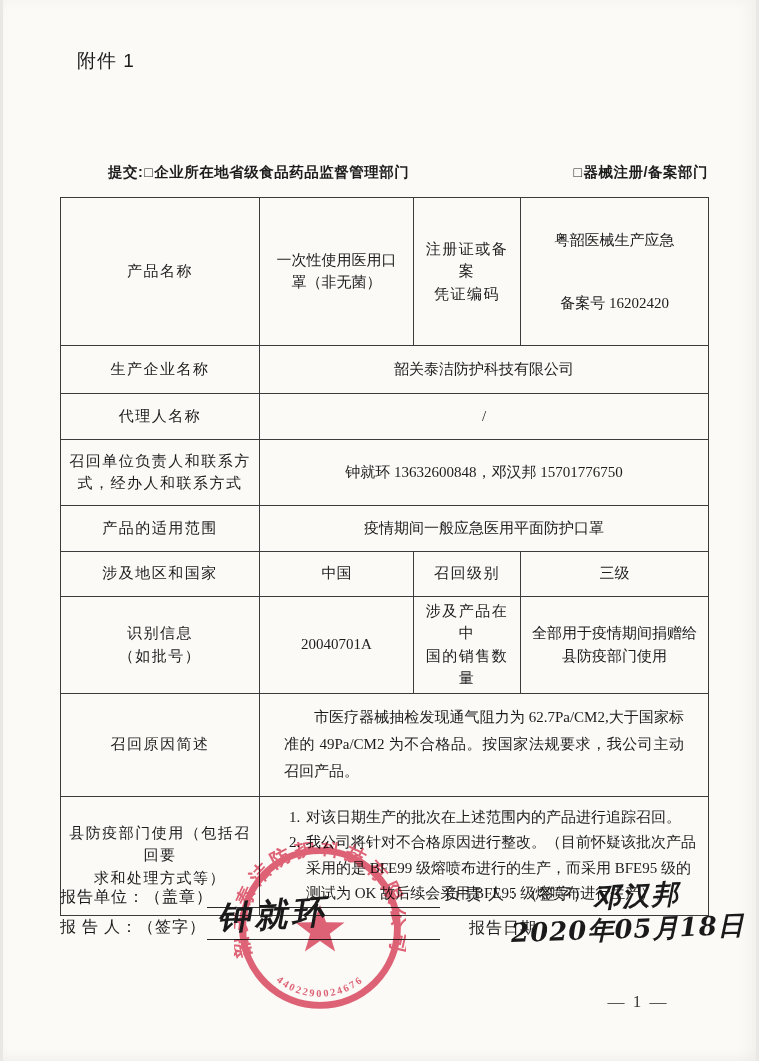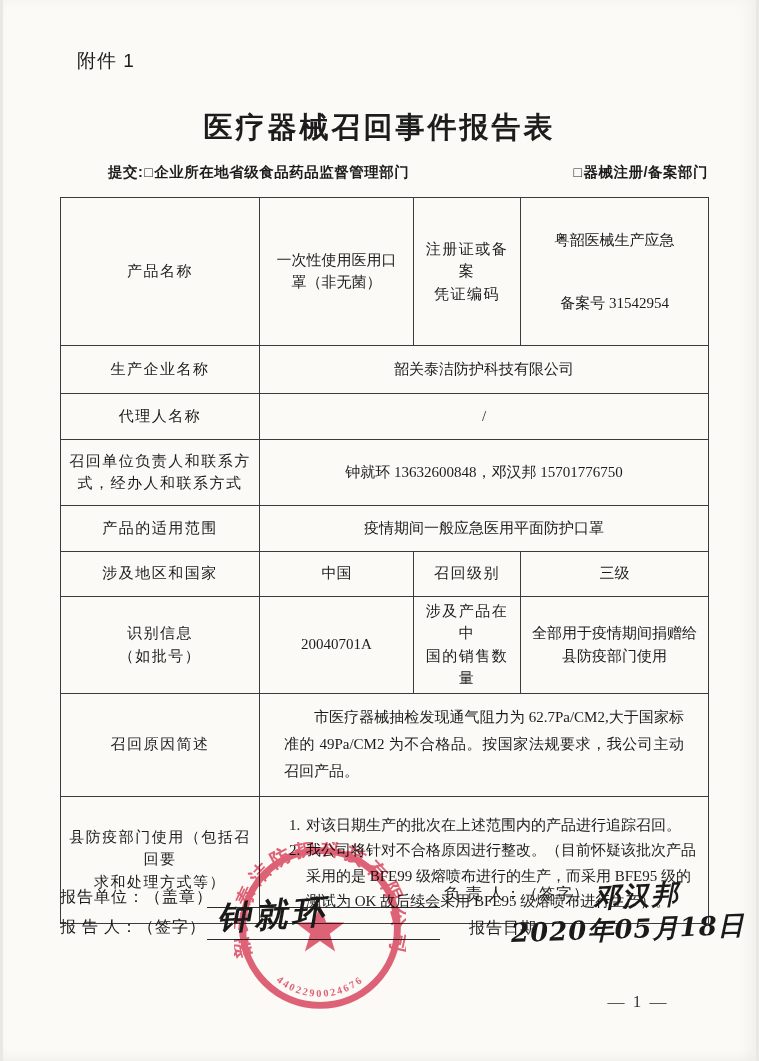--- a/index.html
+++ b/index.html
@@ -25,21 +25,21 @@
   table.form-table { position:absolute; left:57px; top:197px; width:648px;
     border-collapse:collapse; table-layout:fixed; }
   .form-table td { border:1.2px solid #3b3b3b; text-align:center; vertical-align:middle;
     font-size:15px; line-height:1.5; padding:3px 7px; white-space:pre-line; }
   .form-table td.lbl { letter-spacing:1.5px; }
   .r1{height:75px} .r2{height:48px} .r3{height:46px} .r4{height:66px} .r5{height:46px}
   .r6{height:45px} .r7{height:64px} .r8{height:63px} .r9{height:103px} .r10{height:112px}
   td.reg-cell { padding:8px 6px; }
   .reg-cell .reg-line1 { margin-bottom:18px; }
   td.reason { text-align:justify; text-indent:2em; padding:8px 24px; line-height:1.8; white-space:normal; }
-  td.actions { padding:16px 10px 8px 14px; white-space:normal; text-align:left; }
+  td.actions { padding:8px 10px 8px 14px; white-space:normal; text-align:left; }
   .actions ol { margin:0 0 0 8px; padding-left:22px; line-height:1.7; text-align:left; }
   .actions li { padding-left:2px; }
 
   .footer-label { position:absolute; font-size:16px; letter-spacing:1px; }
   .underline { position:absolute; border-bottom:1.5px solid #2a2a2a; }
   .hand { position:absolute; font-style:italic; font-weight:bold; color:#1a1a1a;
     font-family:"DejaVu Serif","Liberation Serif",serif; white-space:nowrap; }
   .sig-reporter { left:214px; top:893px; font-size:33px; transform:rotate(-4deg); z-index:6; letter-spacing:4px; }
   .sig-responsible { left:590px; top:878px; font-size:27px; transform:rotate(-3deg); z-index:6; letter-spacing:2px; }
   .sig-date { left:508px; top:912px; font-size:26px; transform:rotate(-2deg); z-index:6; letter-spacing:1px; }
@@ -51,21 +51,20 @@
   .page-number { position:absolute; left:575px; top:992px; width:120px; text-align:center;
     font-size:17px; letter-spacing:2px; color:#3a3a3a; }
 </style>
 </head>
 <body>
 
 <div class="page">
 
   <div class="attachment">附件 1</div>
 
-  <div class="doc-title">医疗器械召回事件报告表</div>
 
   <div class="submit-row">
     <span class="submit-left">
       <span>提交:</span>
       <span class="checkbox">□</span>
       <span>企业所在地省级食品药品监督管理部门</span>
     </span>
     <span class="submit-left">
       <span class="checkbox">□</span>
       <span>器械注册/备案部门</span>
@@ -81,21 +80,21 @@
     </colgroup>
     <tbody>
       <tr class="r1">
         <td class="lbl">产品名称</td>
         <td class="val">一次性使用医用口
 罩（非无菌）</td>
         <td class="lbl">注册证或备案
 凭证编码</td>
         <td class="val reg-cell">
           <div class="reg-line1">粤韶医械生产应急</div>
-          <div class="reg-line2">备案号 31542954</div>
+          <div class="reg-line2">备案号 16202420</div>
         </td>
       </tr>
       <tr class="r2">
         <td class="lbl">生产企业名称</td>
         <td class="val" colspan="3">韶关泰洁防护科技有限公司</td>
       </tr>
       <tr class="r3">
         <td class="lbl">代理人名称</td>
         <td class="val" colspan="3">/</td>
       </tr>

